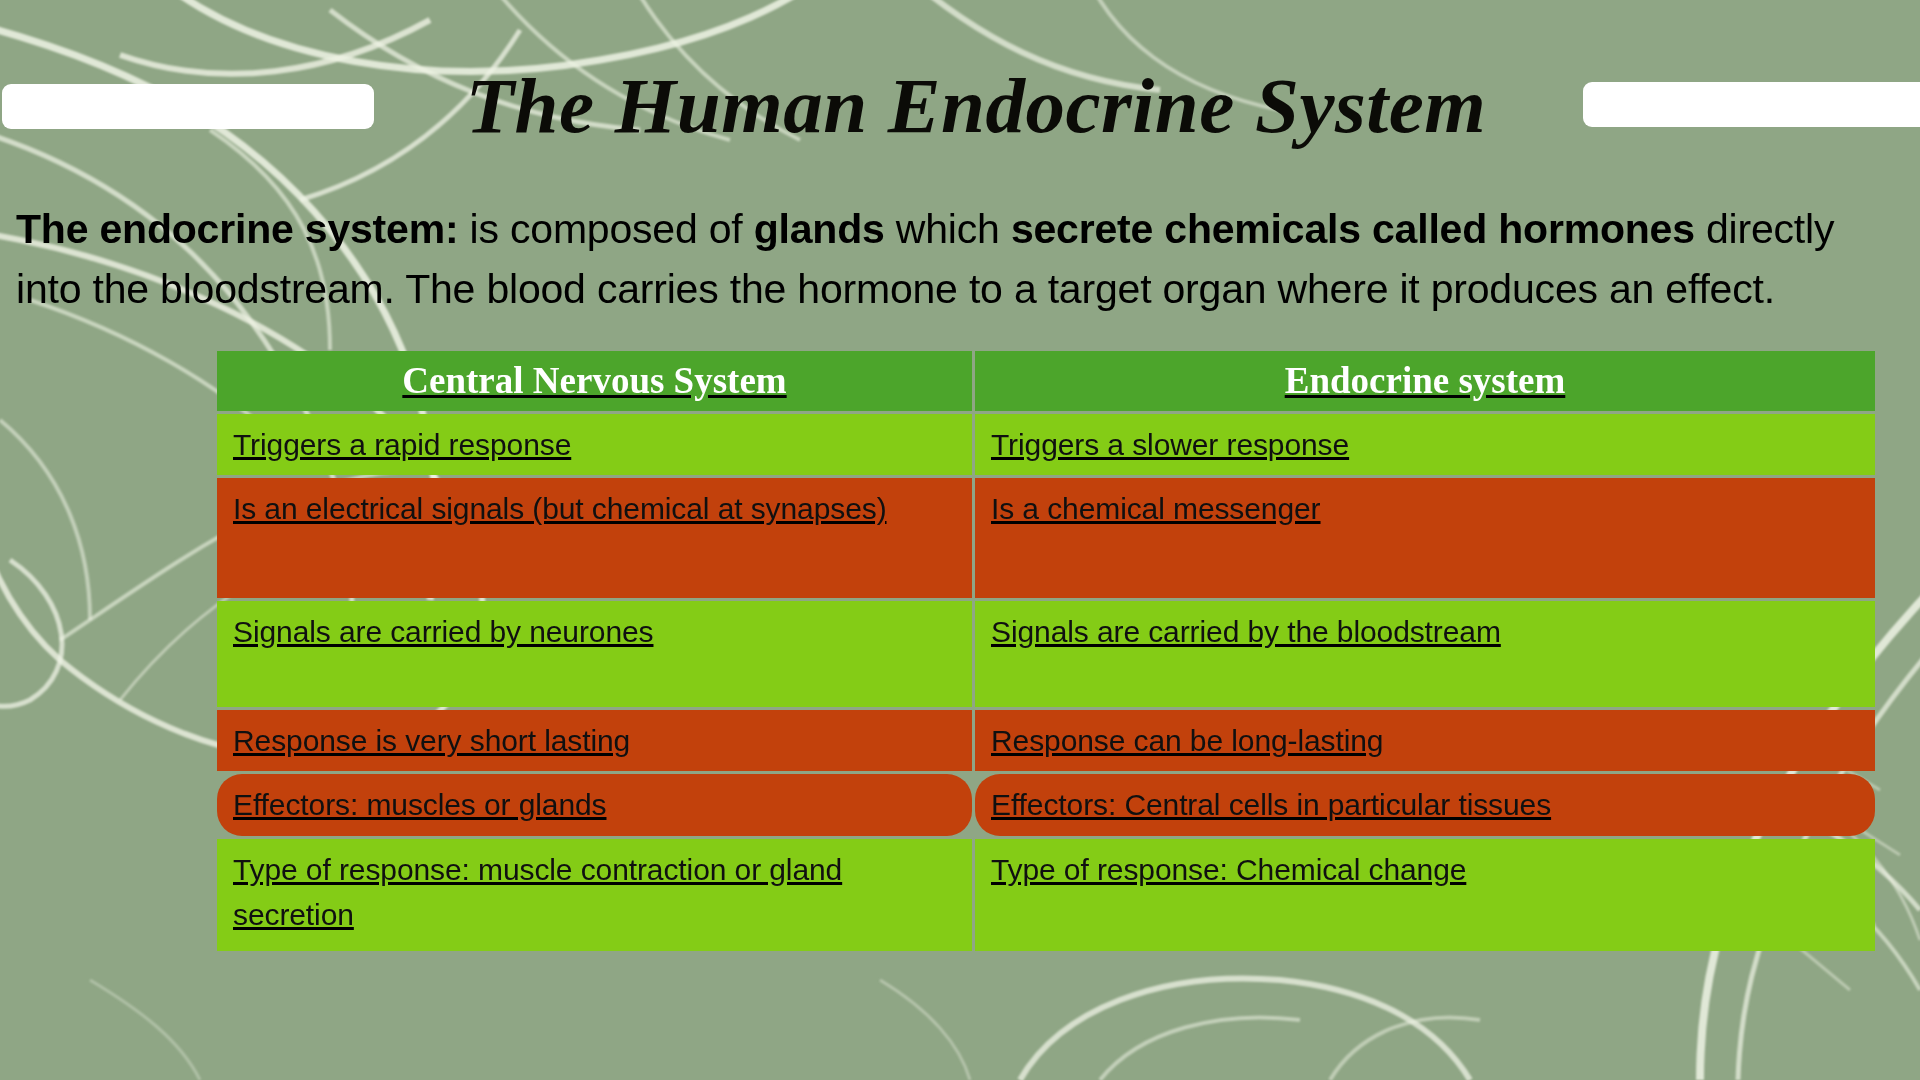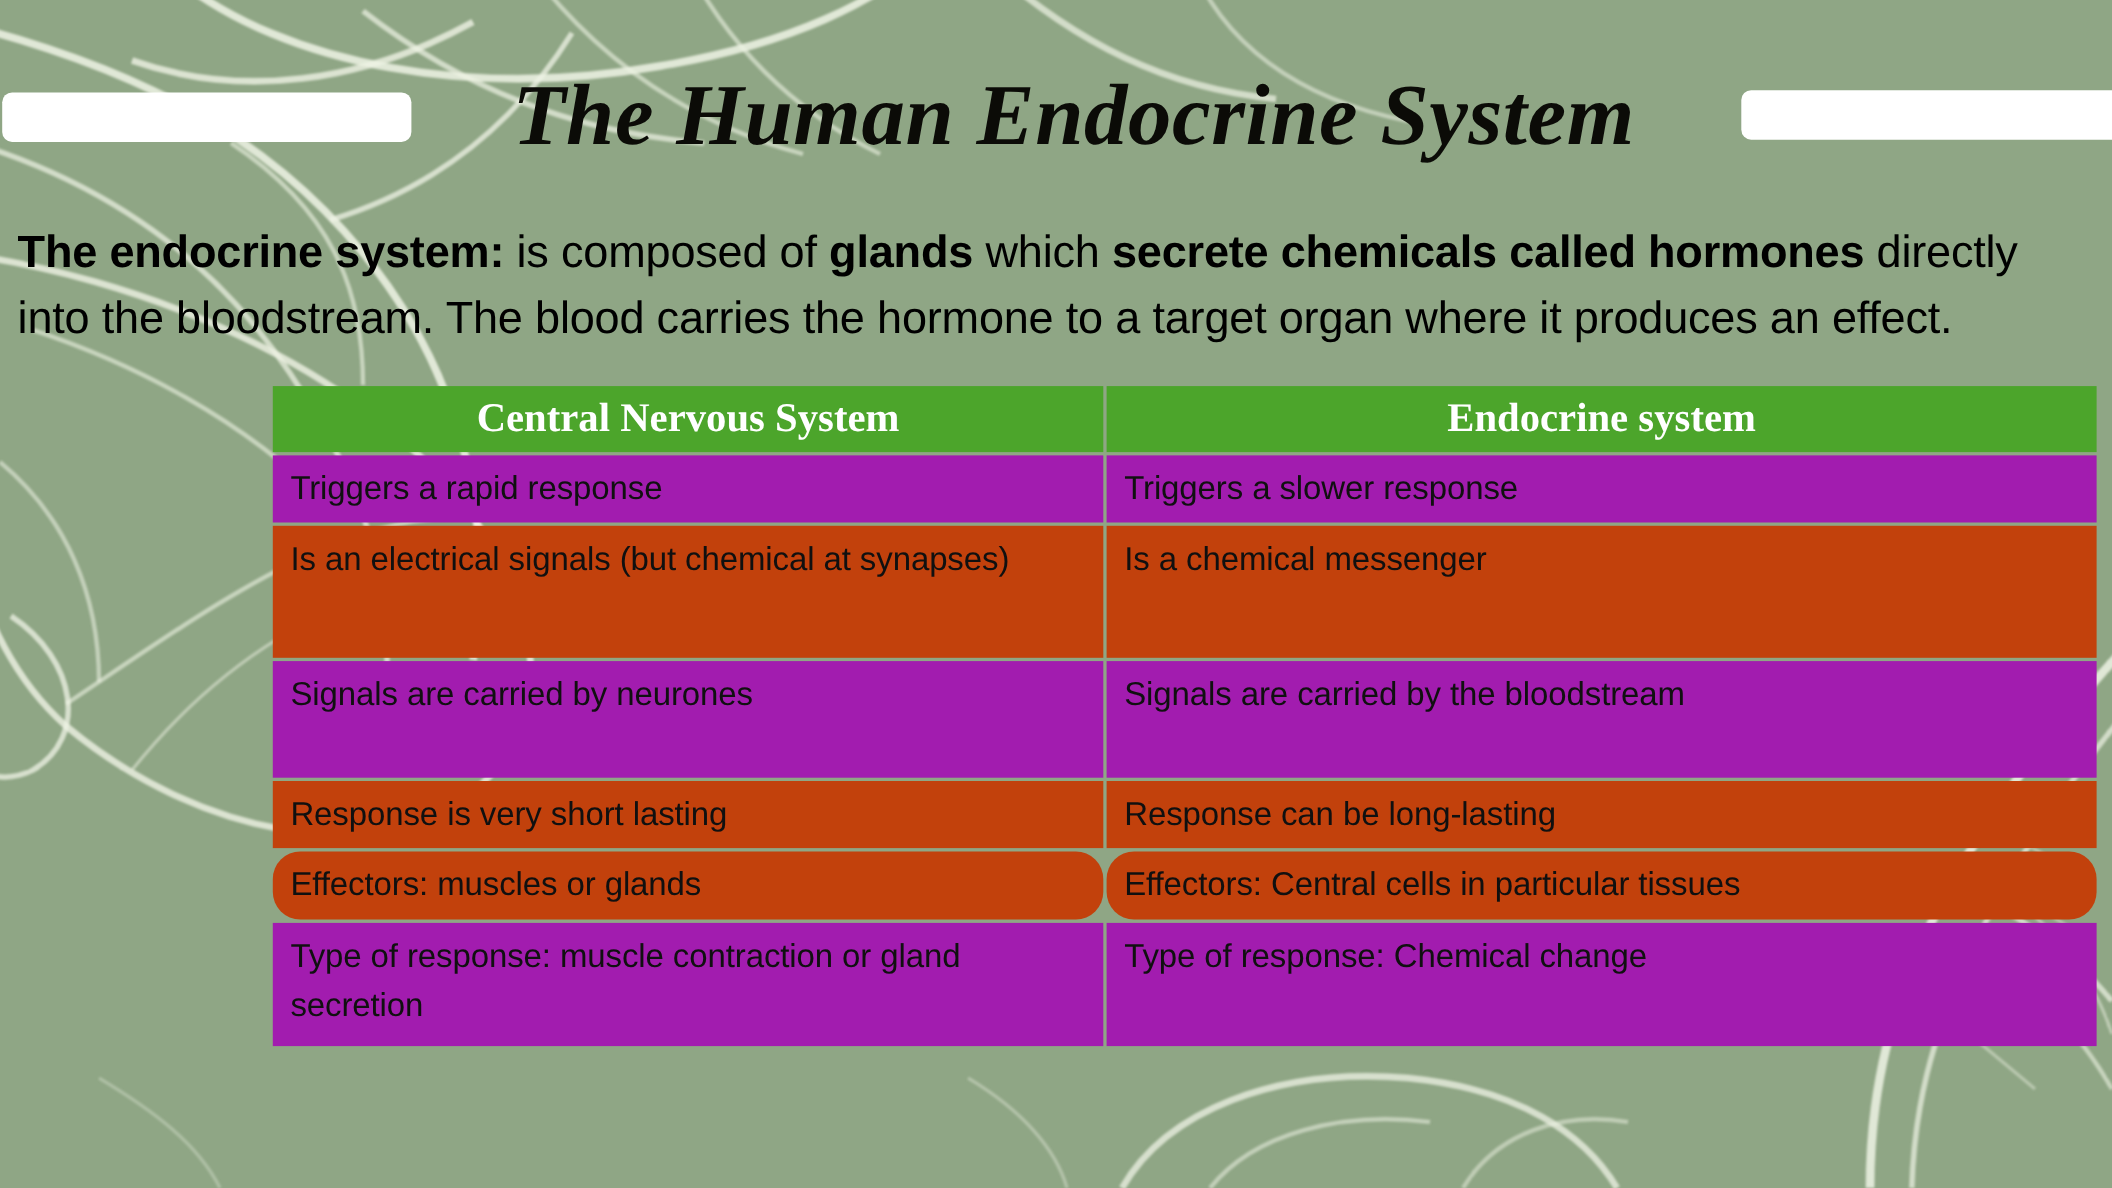--- a/index.html
+++ b/index.html
@@ -82,26 +82,27 @@
     color: #000000;
     letter-spacing: -0.2px;
   }
   #intro-paragraph b {
     font-weight: bold;
   }
 
   
   #comparison-table {
     position: absolute;
-    left: 245px;
+    left: 214px;
     top: 348px;
     width: 1518px;
     border-collapse: separate;
     border-spacing: 3px;
     table-layout: fixed;
+    text-decoration: underline;
   }
   #comparison-table th {
     background: #4CA52B;
     color: #FFFFFF;
     font-family: "Liberation Serif", serif;
     font-weight: bold;
     font-size: 37px;
     line-height: 52px;
     text-align: center;
     padding: 4px 0 4px 0;
@@ -112,21 +113,21 @@
     font-family: "Liberation Sans", sans-serif;
     font-size: 30px;
     line-height: 45px;
     color: #101010;
     text-align: left;
     vertical-align: top;
     padding: 8px 16px 8px 16px;
     border: 0;
     letter-spacing: -0.1px;
   }
-  .row-a td { background: #a21caf; margin-top: 20px; }
+  .row-a td { background: #84cc16; margin-top: 20px; }
   .row-b td { background: #c2410c; }
 
   .h-left  { width: 755px; }
   .h-right { width: 900px; }
 
   .r-h1 td { height: 44px; }
   .r-h2 td { height: 104px; }
   .r-h3 td { height: 90px; }
   .r-h4 td { height: 44px; }
   .r-h5 td { height: 94px; }

